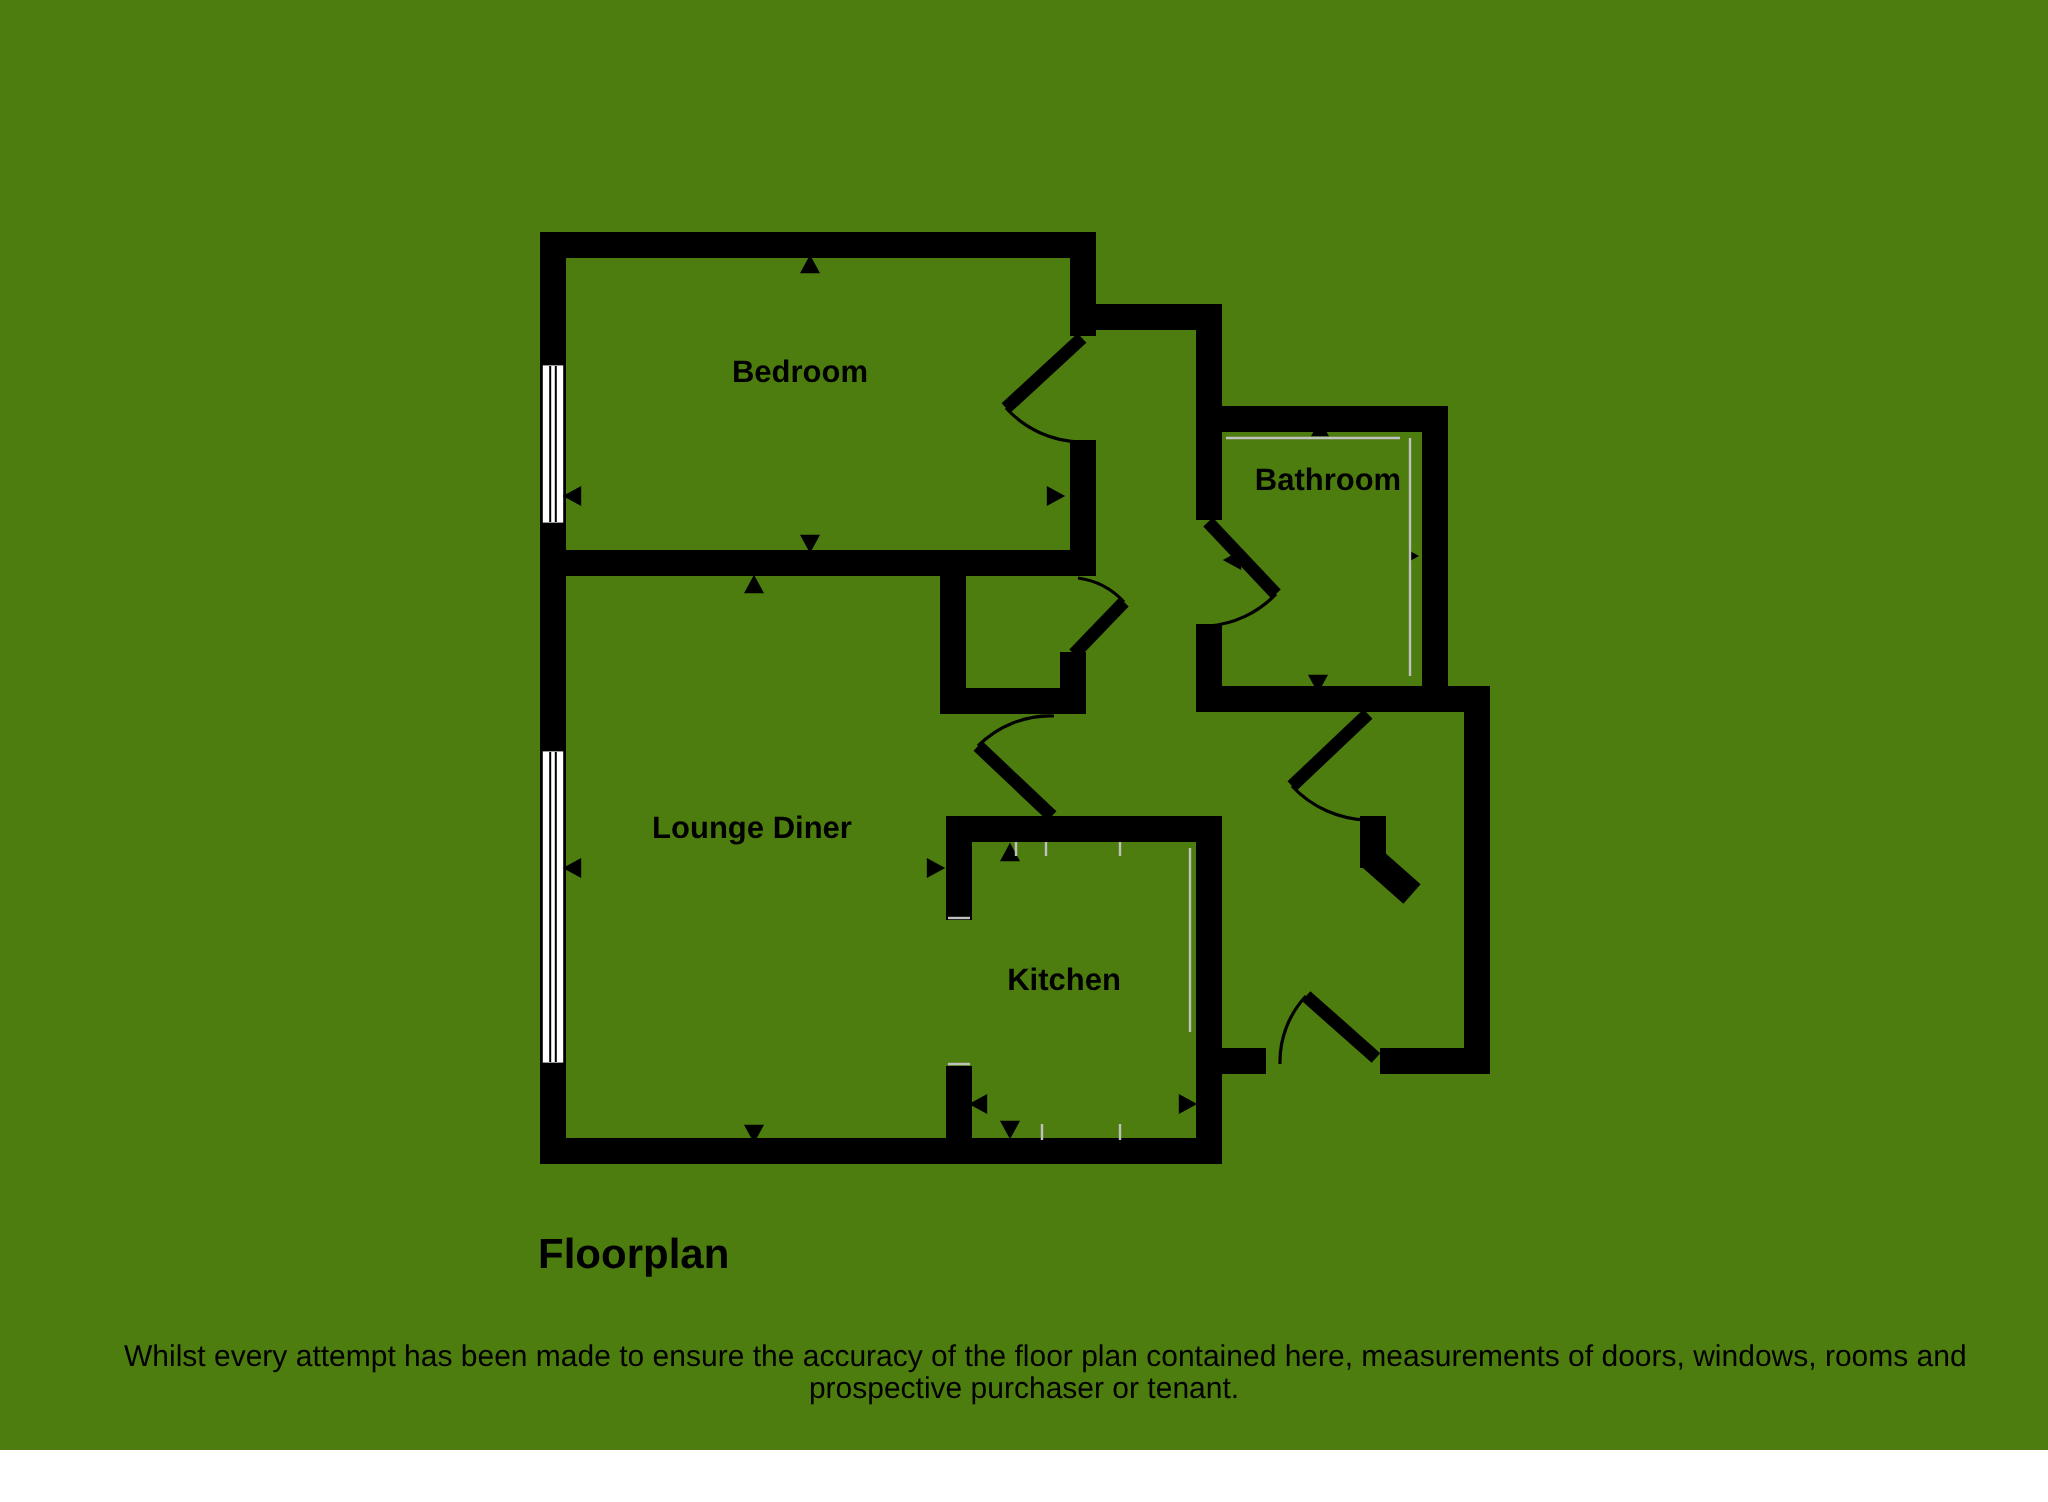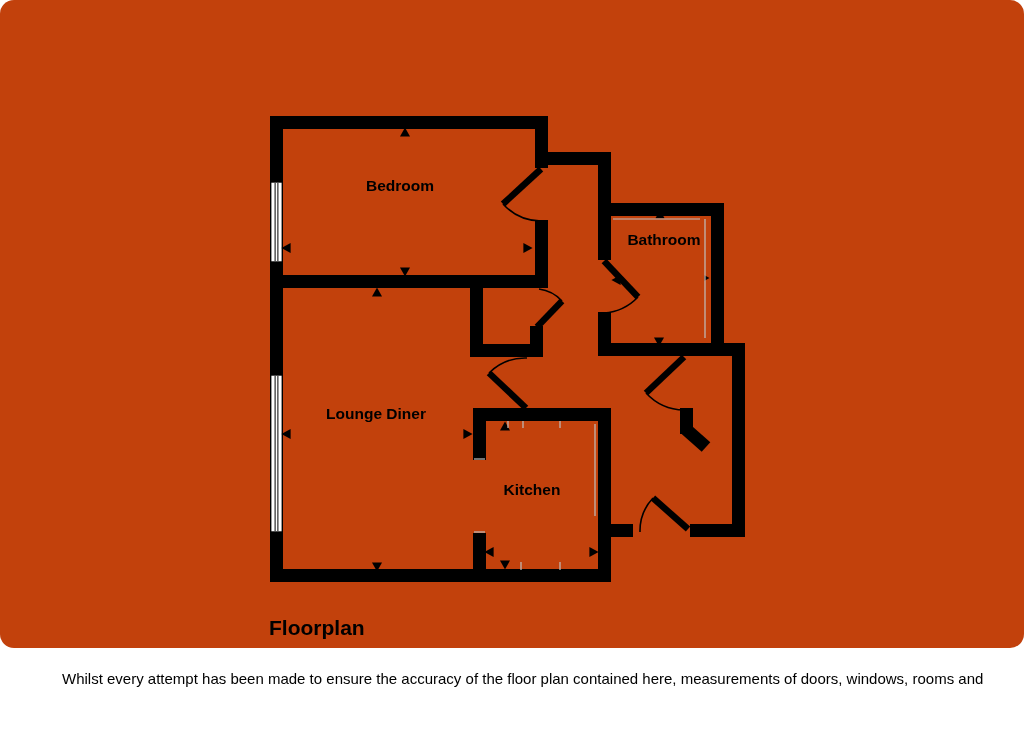--- a/index.html
+++ b/index.html
@@ -7,23 +7,22 @@
     padding: 0;
     background: #ffffff;
     width: 1024px;
     height: 751px;
     overflow: hidden;
     font-family: "Liberation Sans", sans-serif;
   }
   .page {
     position: relative;
     width: 1024px;
-    height: 648px;
-    background: #c2410c;
-    border-radius: 14px;
+    height: 725px;
+    background: #4d7c0f;
   }
   #plan-svg {
     position: absolute;
     left: 0;
     top: 0;
   }
   .plan-title {
     position: absolute;
     left: 269px;
     top: 616px;
@@ -125,14 +124,15 @@
       <line x1="474" y1="459" x2="485" y2="459" stroke="#c0c0c0" stroke-width="1.2"></line>
       <line x1="474" y1="532" x2="485" y2="532" stroke="#c0c0c0" stroke-width="1.2"></line>
       <text x="400" y="191.2" text-anchor="middle" fill="#000000" font-family="&quot;Liberation Sans&quot;, sans-serif" font-size="15.5" font-weight="bold">Bedroom</text>
       <text x="664" y="245.2" text-anchor="middle" fill="#000000" font-family="&quot;Liberation Sans&quot;, sans-serif" font-size="15.5" font-weight="bold">Bathroom</text>
       <text x="376" y="419.2" text-anchor="middle" fill="#000000" font-family="&quot;Liberation Sans&quot;, sans-serif" font-size="15.5" font-weight="bold">Lounge Diner</text>
       <text x="532" y="495.2" text-anchor="middle" fill="#000000" font-family="&quot;Liberation Sans&quot;, sans-serif" font-size="15.5" font-weight="bold">Kitchen</text>
     </svg>
   <div class="plan-title">Floorplan</div>
   <div class="disclaimer">
     <div>Whilst every attempt has been made to ensure the accuracy of the floor plan contained here, measurements of doors, windows, rooms and</div>
+    <div>prospective purchaser or tenant.</div>
   </div>
 </div>
 
 </body></html>

